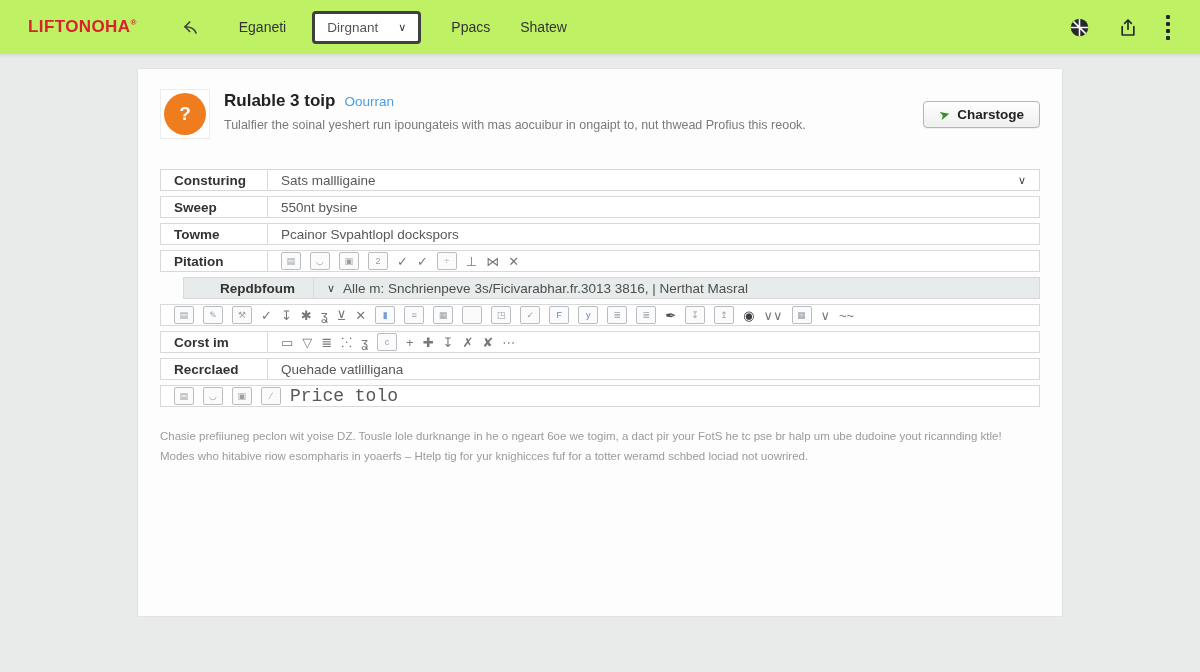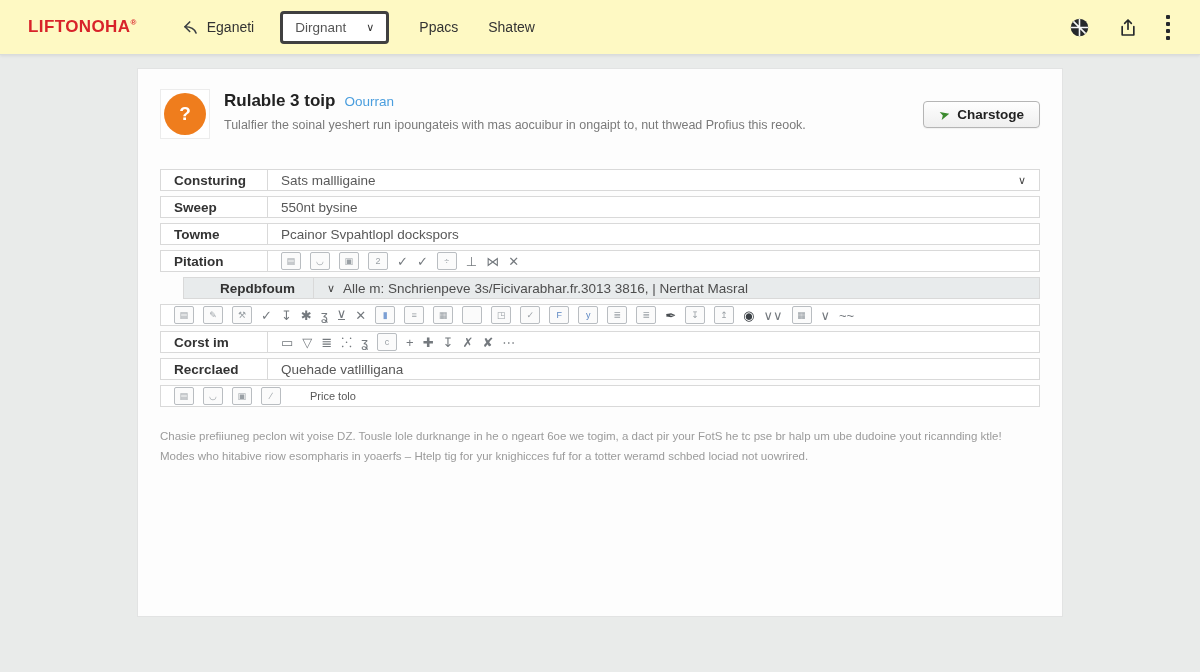--- a/index.html
+++ b/index.html
@@ -1,26 +1,26 @@
 <!DOCTYPE html>
 <html><head>
 <meta charset="utf-8">
 <style>
   * { margin:0; padding:0; box-sizing:border-box; }
   html,body { width:1200px; height:672px; overflow:hidden; }
   body { background:#e9ebea; font-family:"Liberation Sans", sans-serif; color:#333; }
 
   
   .navbar { position:absolute; top:0; left:0; width:1200px; height:55px;
-    background:#fef9c3; border-bottom:1px solid #d9dcdc;
+    background:#bef264; border-bottom:1px solid #d9dcdc;
     box-shadow:0 1px 3px rgba(0,0,0,.08); display:flex; align-items:center; z-index:5; }
   .logo { margin-left:28px; color:#d8232a; font-weight:800; font-size:17px;
     letter-spacing:.4px; cursor:pointer; white-space:nowrap; }
   .logo sup { font-size:8px; font-weight:700; }
-  .back-group { display:flex; align-items:center; margin-left:44px; cursor:pointer; }
+  .back-group { display:flex; align-items:center; margin-left:44px; cursor:pointer;gap:32px; }
   .back-group svg { width:19px; height:19px; }
   .back-label { margin-left:7px; font-size:14px; color:#333; }
   .nav-dropdown { display:flex; align-items:center; margin-left:26px; background:#fff;
     border:3px solid #404040; border-radius:4px; padding:6px 12px; cursor:pointer; }
   .nav-dropdown .val { font-size:13.5px; color:#555; }
   .nav-dropdown .chev { margin-left:20px; font-size:11px; color:#333; }
   .nav-item { margin-left:30px; font-size:14px; color:#333; cursor:pointer; }
   .nav-right { margin-left:auto; margin-right:30px; display:flex; align-items:center; gap:28px; }
   .nav-right .nicon { cursor:pointer; display:flex; align-items:center; }
   .kebab { display:flex; flex-direction:column; gap:3px; }
@@ -56,21 +56,21 @@
   .row-value.select { justify-content:space-between; cursor:pointer;gap:28px; }
   .row-value .chev { font-size:11px; color:#444; }
   .row-value.hlval { cursor:pointer; color:#4d4d4d; }
   .hlval .chev { margin-right:8px; }
   .toolbar { gap:9px; }
   .toolbar .icons { display:flex; align-items:center; gap:9px; }
   .tb-icon { font-size:13px; color:#74797e; cursor:pointer; line-height:1; }
   .tb-icon.boxed { width:20px; height:18px; border:1px solid #b9bdc1; border-radius:2px;
     background:#fbfbfb; display:inline-flex; align-items:center; justify-content:center;
     font-size:9px; color:#9aa0a5; }
-  .tb-text { margin-left:20px; font-size:11px; color:#585858; }
+  .tb-text { margin-left:0; font-size:18px; color:#585858;font-family:Liberation Mono, monospace; }
 
   
   .card-footer { margin:20px 22px 0 22px; font-size:11.5px; color:#9b9b9b; line-height:1.7; }
 </style>
 </head>
 <body>
 
 <div class="navbar">
   <div class="logo">
     <span>LIFTONOHA</span><sup>®</sup>

